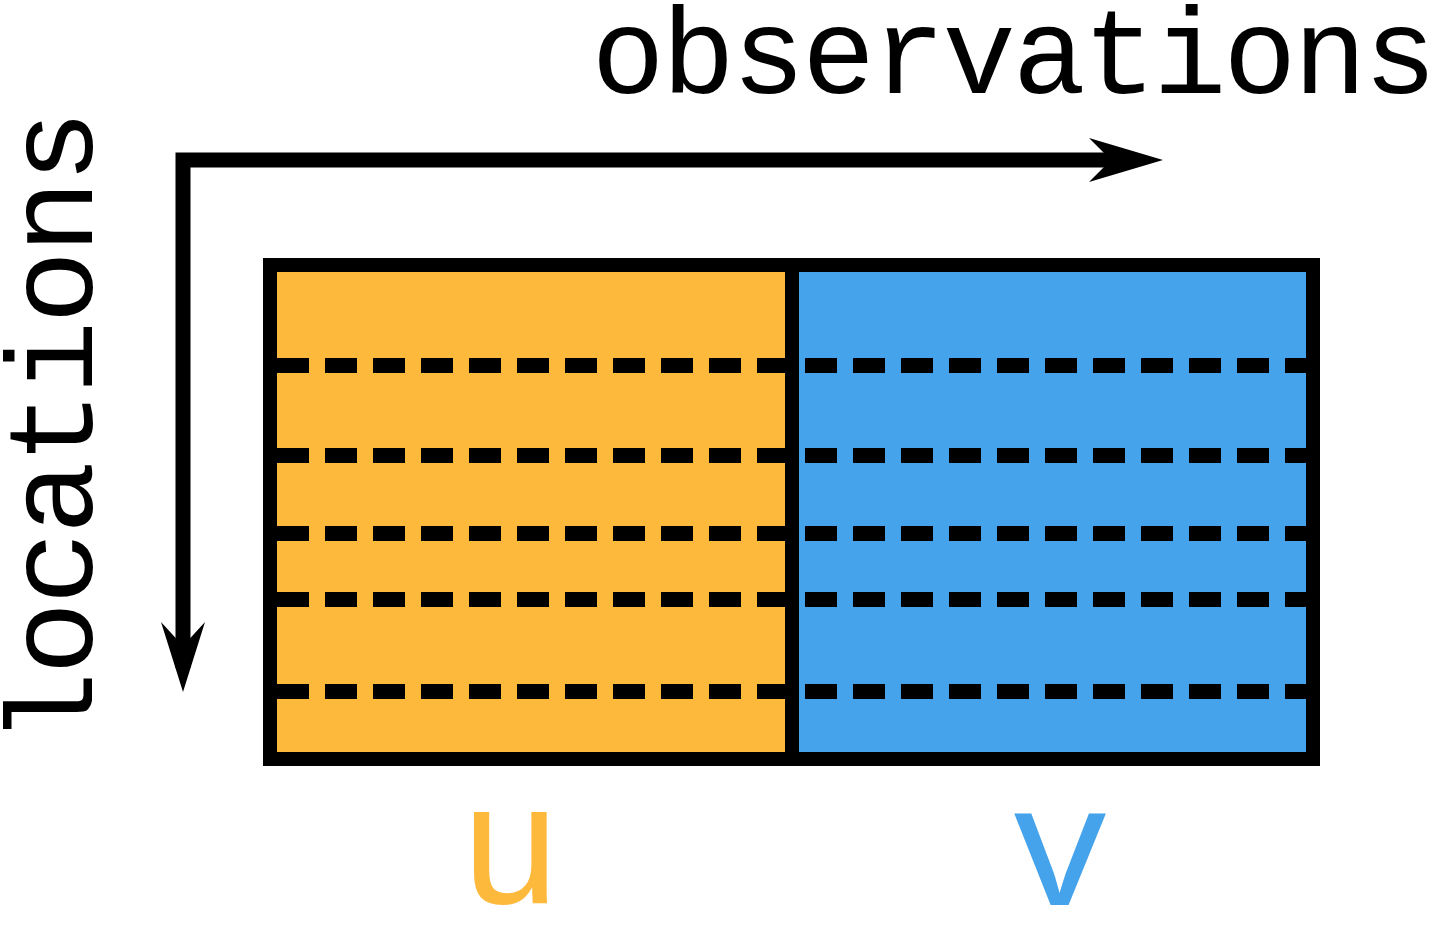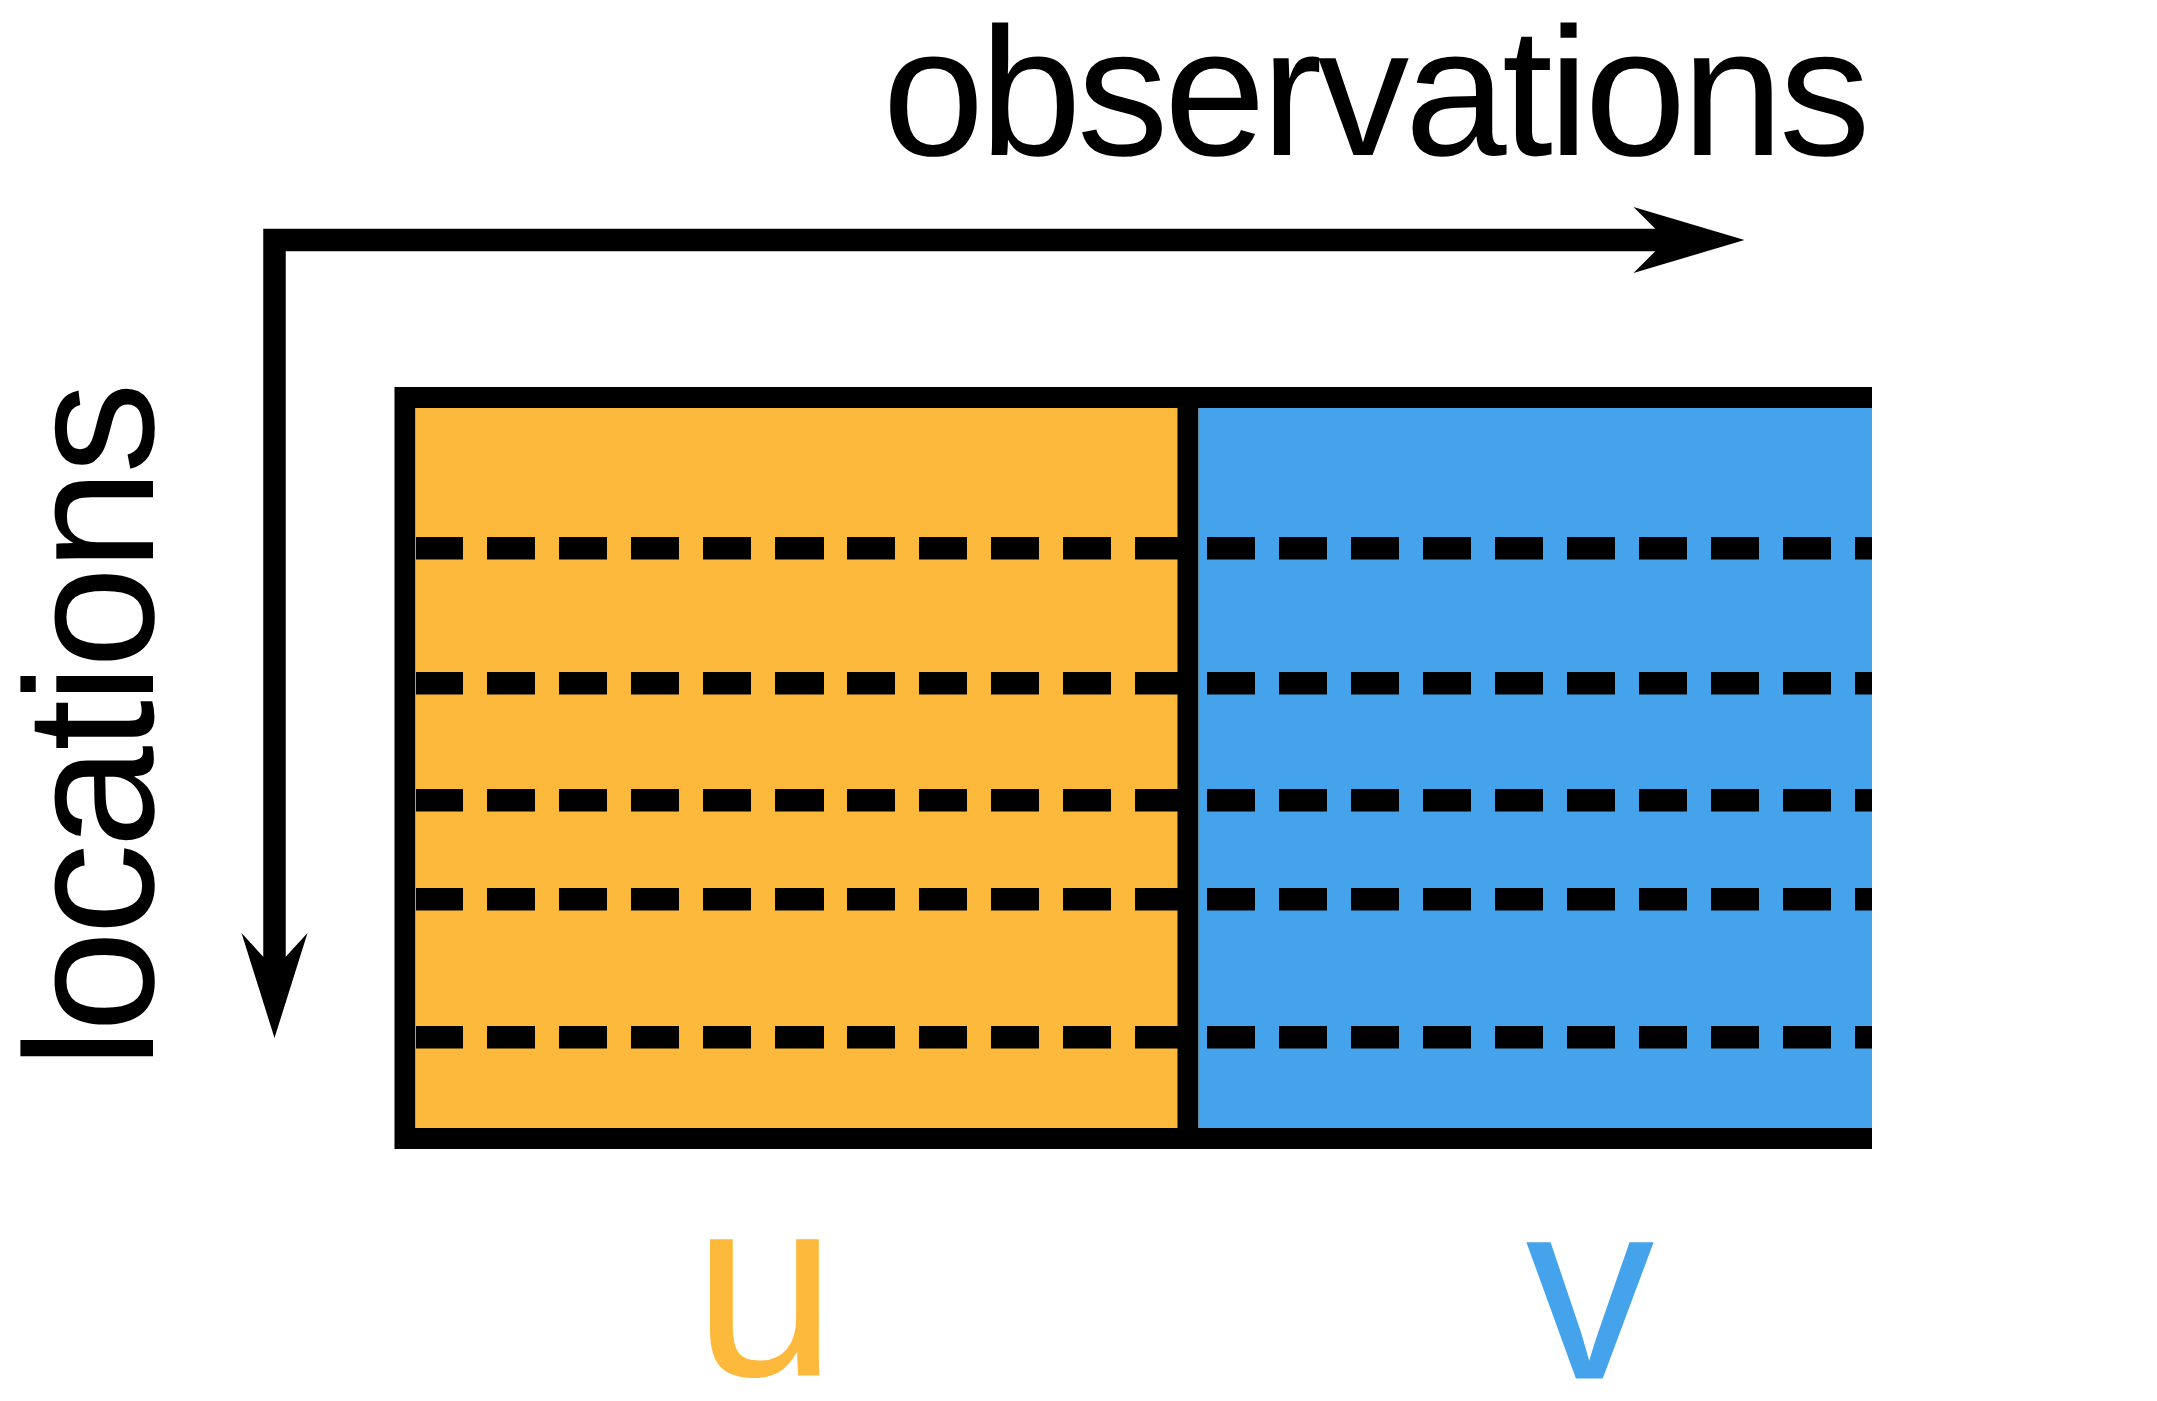--- a/index.html
+++ b/index.html
@@ -2,25 +2,25 @@
 <html style="--ink: #000000; --bg: #ffffff; --u-color: #FCB93B; --v-color: #45A3EC;"><head>
 <meta charset="utf-8">
 <style>
   html, body {
     margin: 0;
     padding: 0;
     background: #ffffff;
   }
   .canvas {
     position: relative;
-    width: 1248px;
+    width: 1438px;
     height: 934px;
     background: var(--bg, #ffffff);
     overflow: hidden;
-    font-family: Liberation Sans, sans-serif;
+    font-family: Liberation Mono, monospace;
     color: var(--ink, #000000);
   }
   .x-label {
     position: absolute;
     top: 0px;
     right: 4px;
     font-size: 122px;
     line-height: 1.0;
     letter-spacing: -3px;
     white-space: nowrap;

